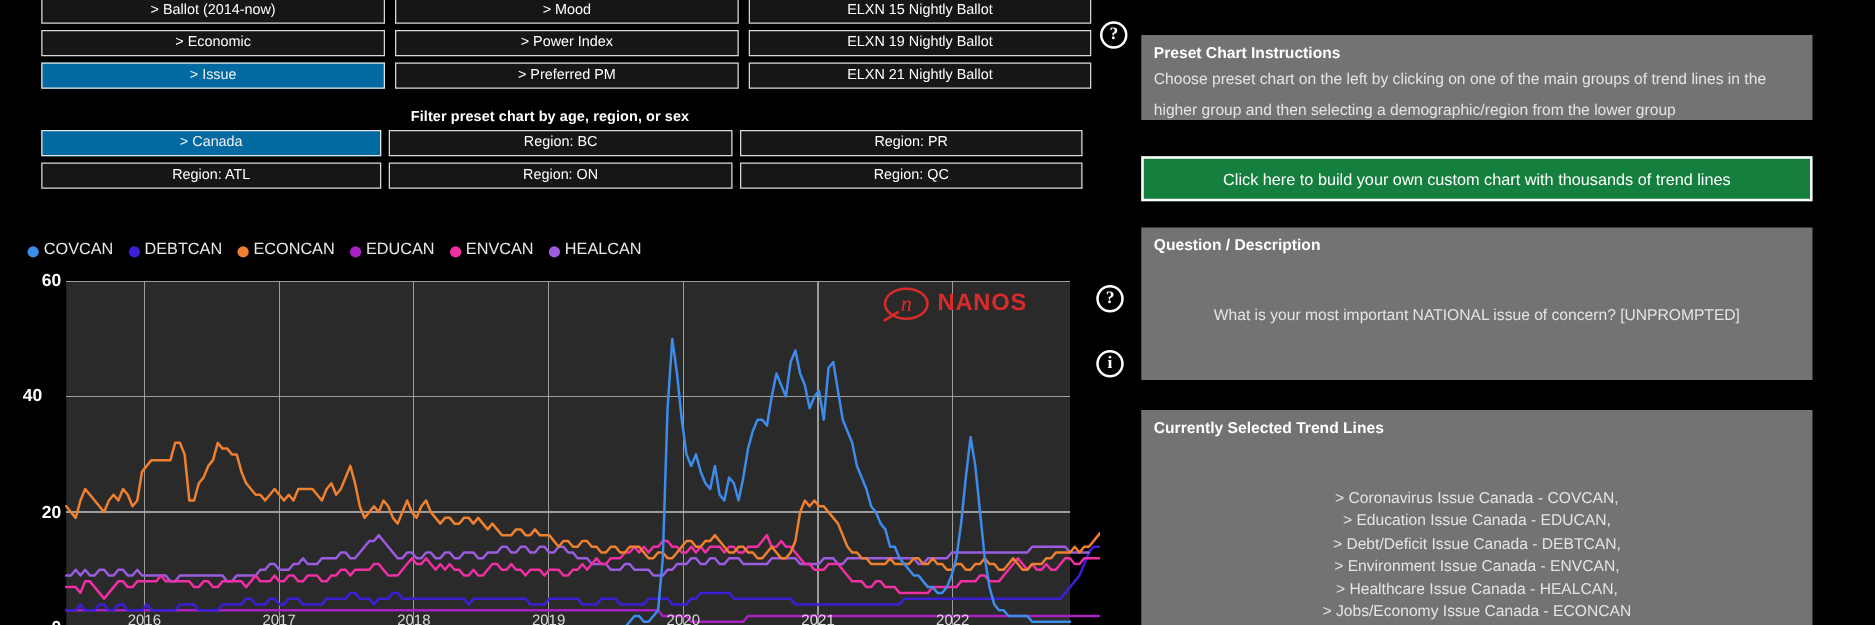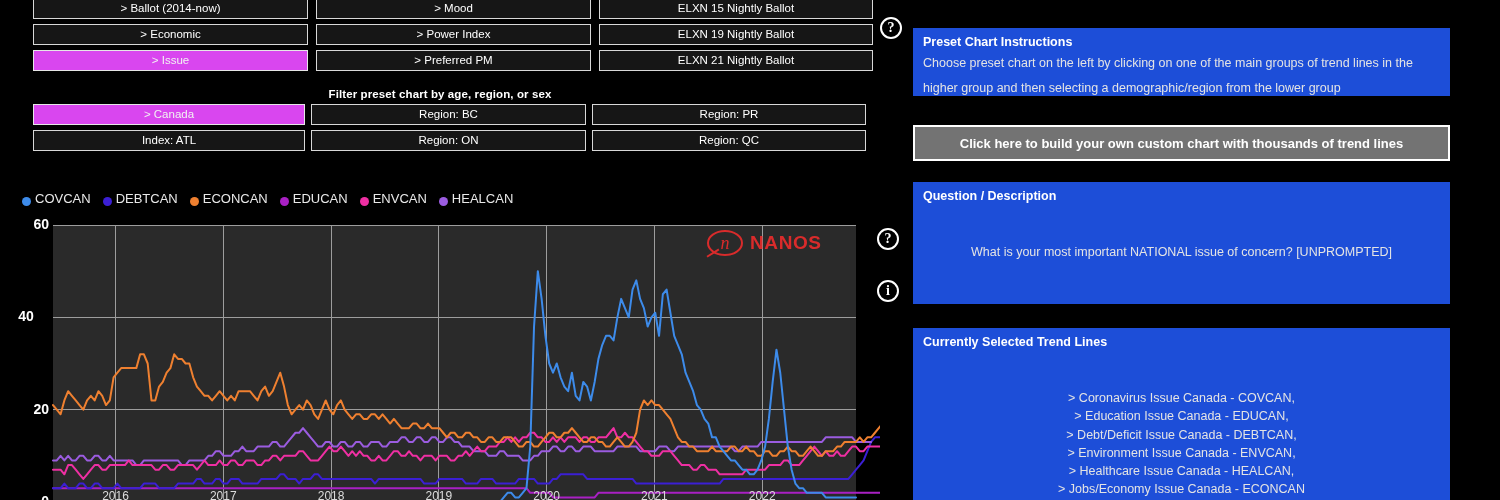--- a/index.html
+++ b/index.html
@@ -25,21 +25,21 @@
     border: 1px solid #d8d8d8;
     color: #ffffff;
     font-size: 11.5px;
     line-height: 19px;
     text-align: center;
     white-space: nowrap;
     overflow: hidden;
     cursor: pointer;
   }
   .pbtn.selected {
-    background: #d946ef;
+    background: #0369a1;
     color: #f2f2f2;
     border-color: #e6e6e6;
   }
 
   #filter-title {
     position: absolute; left: 0; top: 88px; width: 880px;
     text-align: center; font-size: 11.5px; font-weight: bold;
     letter-spacing: .1px;
   }
 
@@ -106,36 +106,36 @@
     color: #ffffff; font-size: 14px; font-weight: bold;
     display: flex; align-items: center; justify-content: center;
     font-family: "Liberation Serif", serif;
     cursor: pointer;
   }
   #help-top { left: 0px; top: 17px; }
   #help-q    { left: -3px; top: 228px; }
   #info-q    { left: -3px; top: 280px; }
 
   .panel {
-    position: absolute; background: #1d4ed8;
+    position: absolute; background: #737373;
   }
   .panel-title {
     font-size: 12.5px; font-weight: bold; color: #ffffff;
     padding: 7px 0 2px 4px;
   }
   .panel-body { font-size: 12.5px; color: #e4e4e4; line-height: 25px; }
 
   #panel-instructions { left: 33px; top: 28px; width: 537px; height: 68px; padding: 0 6px; }
   #panel-instructions .panel-body { padding-left: 4px; padding-right: 2px; }
 
   #custom-chart-btn {
     position: absolute; left: 33px; top: 125px; width: 537px; height: 36px;
-    background: #737373; border: 2px solid #ffffff;
+    background: #15803d; border: 2px solid #ffffff;
     display: flex; align-items: center; justify-content: center;
-    font-size: 13px; font-weight: bold; color: #ffffff;
+    font-size: 13px; font-weight: normal; color: #ffffff;
     cursor: pointer;
   }
 
   #panel-question { left: 33px; top: 182px; width: 537px; height: 122px; padding: 0 6px; }
   #panel-question .qtext {
     font-size: 12.5px; color: #e4e4e4; text-align: center;
     padding-top: 40px;
   }
 
   #panel-trends { left: 33px; top: 328px; width: 537px; height: 172px; padding: 0 6px; }
@@ -163,21 +163,21 @@
         <div class="pbtn">&gt; Preferred PM</div>
         <div class="pbtn">ELXN 21 Nightly Ballot</div>
       </div>
 
     <div id="filter-title">Filter preset chart by age, region, or sex</div>
 
     <div class="btn-grid" id="filter-grid">
         <div class="pbtn selected">&gt; Canada</div>
         <div class="pbtn">Region: BC</div>
         <div class="pbtn">Region: PR</div>
-        <div class="pbtn">Index: ATL</div>
+        <div class="pbtn">Region: ATL</div>
         <div class="pbtn">Region: ON</div>
         <div class="pbtn">Region: QC</div>
       </div>
 
     <div id="legend">
         <span class="leg-item">
           <span class="leg-dot" style="background: rgb(61, 139, 234);"></span>
           <span>COVCAN</span>
         </span>
         <span class="leg-item">

